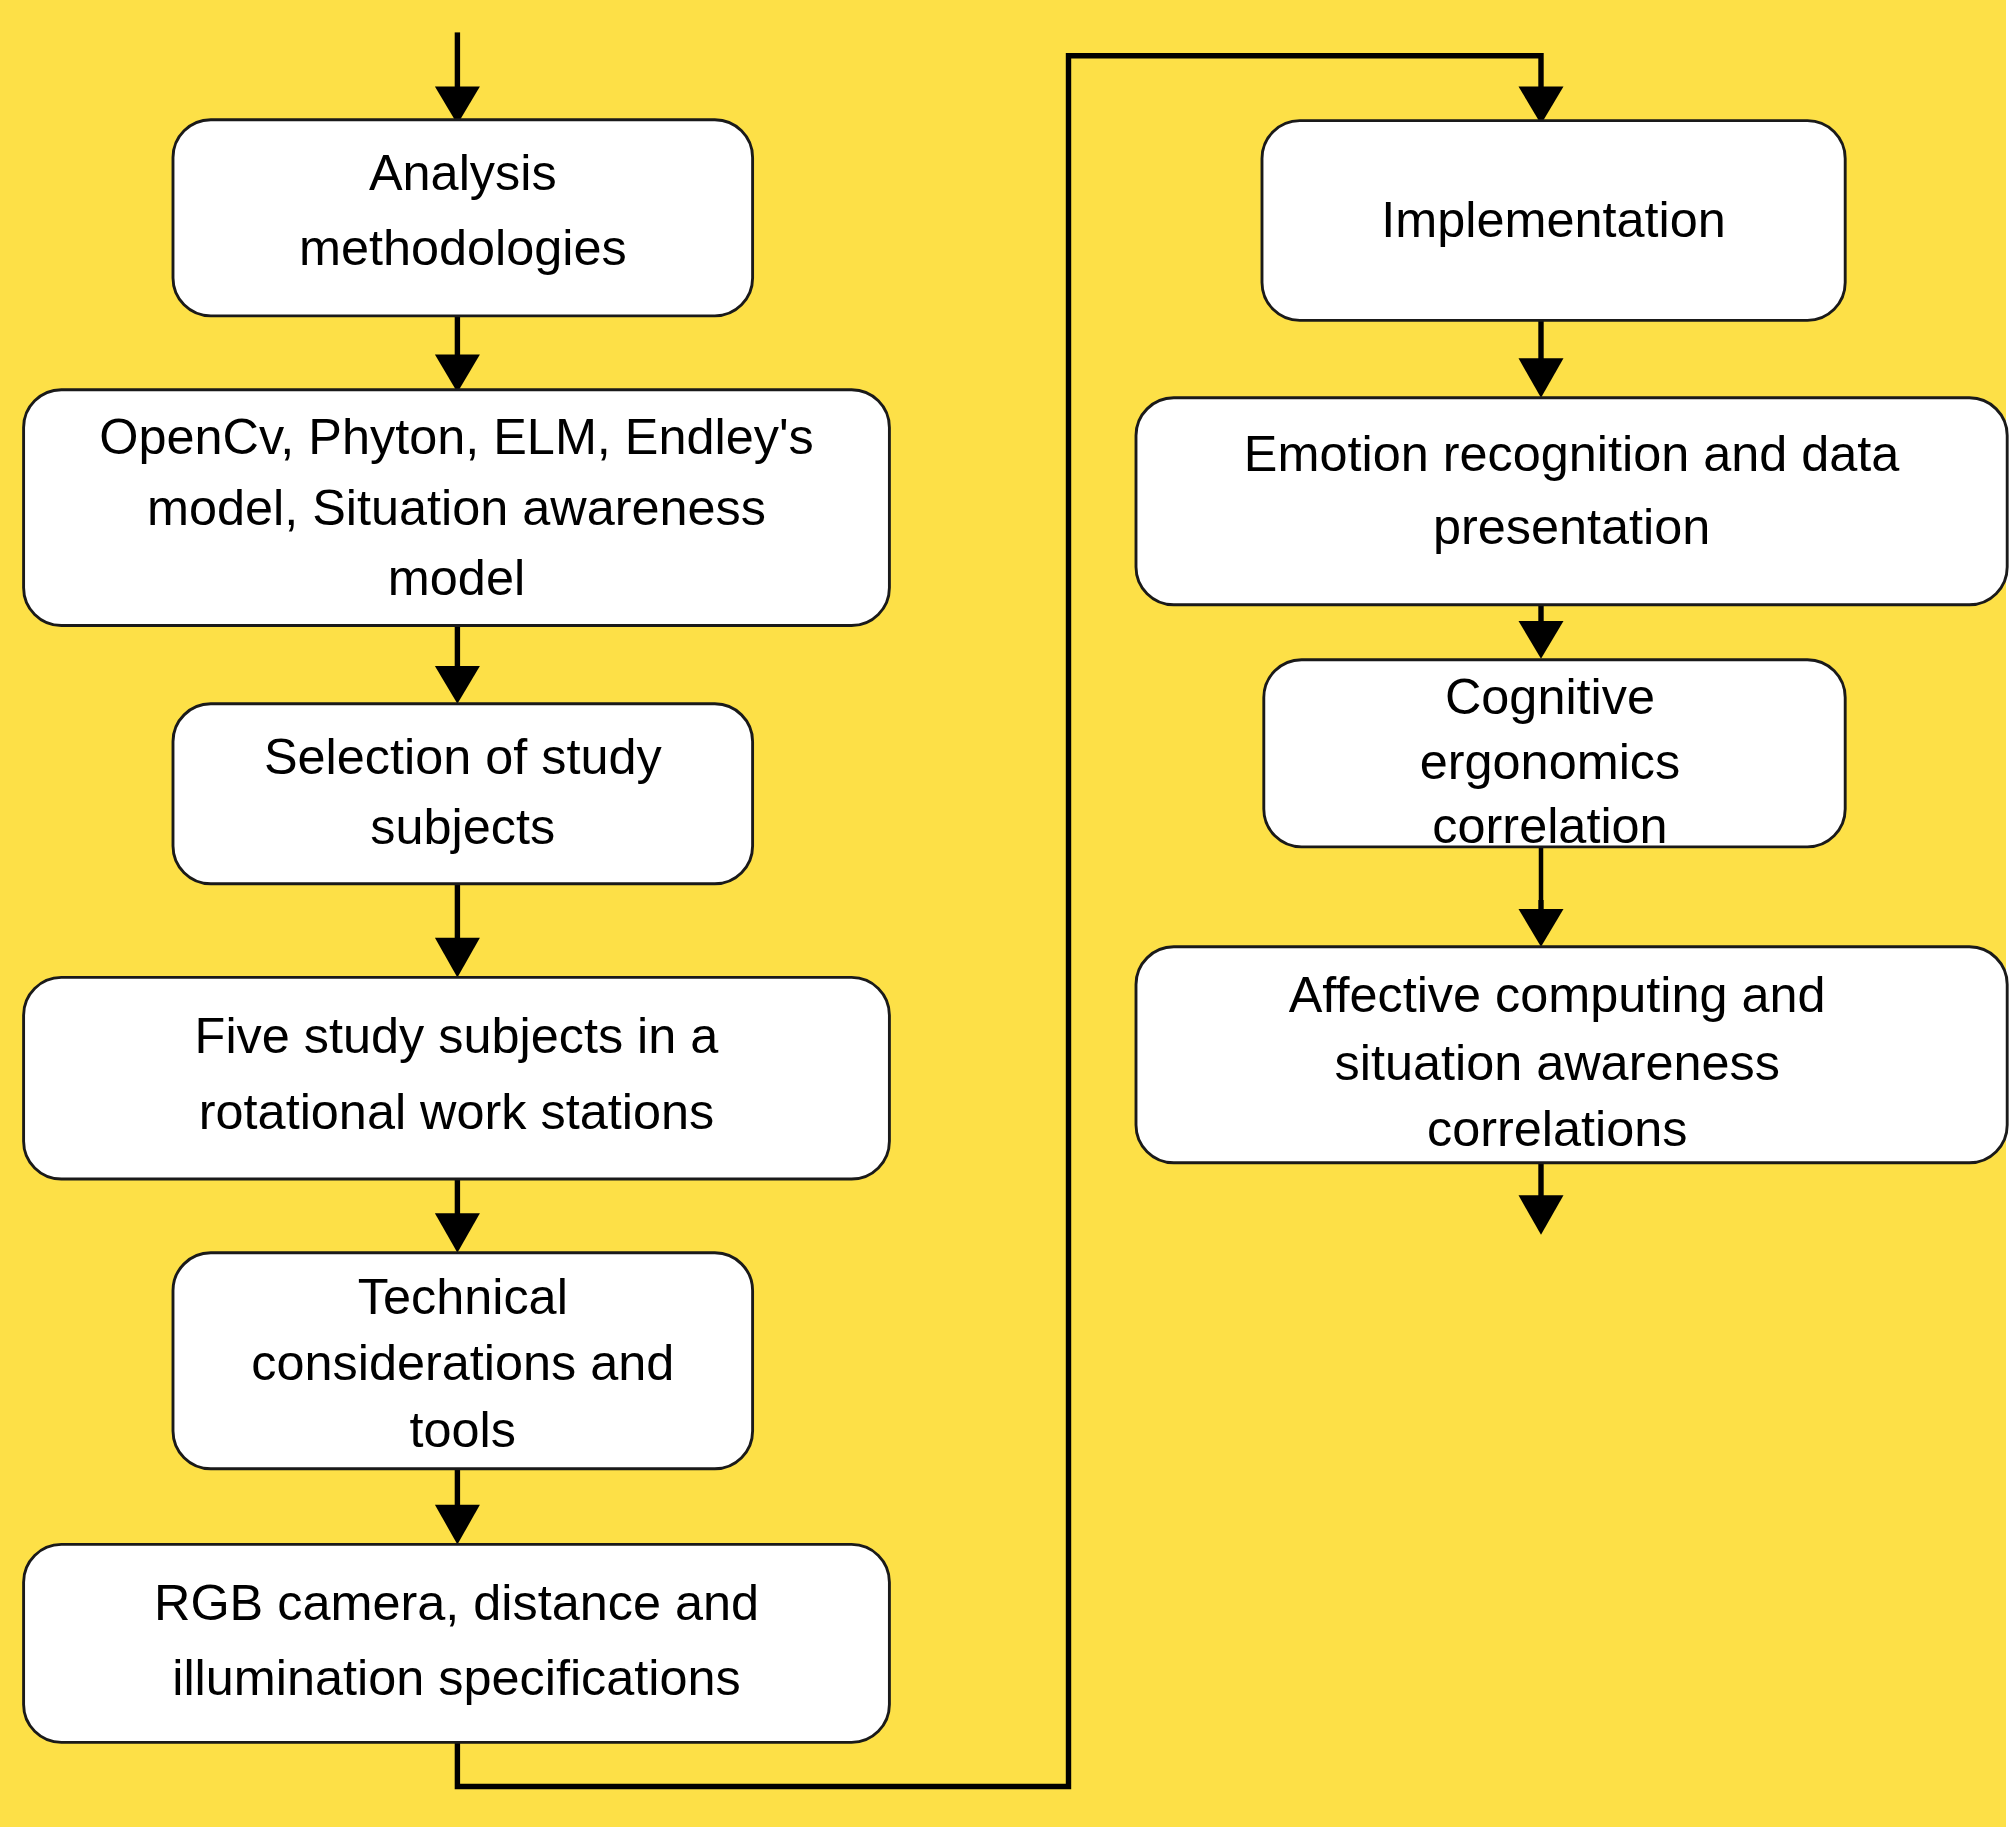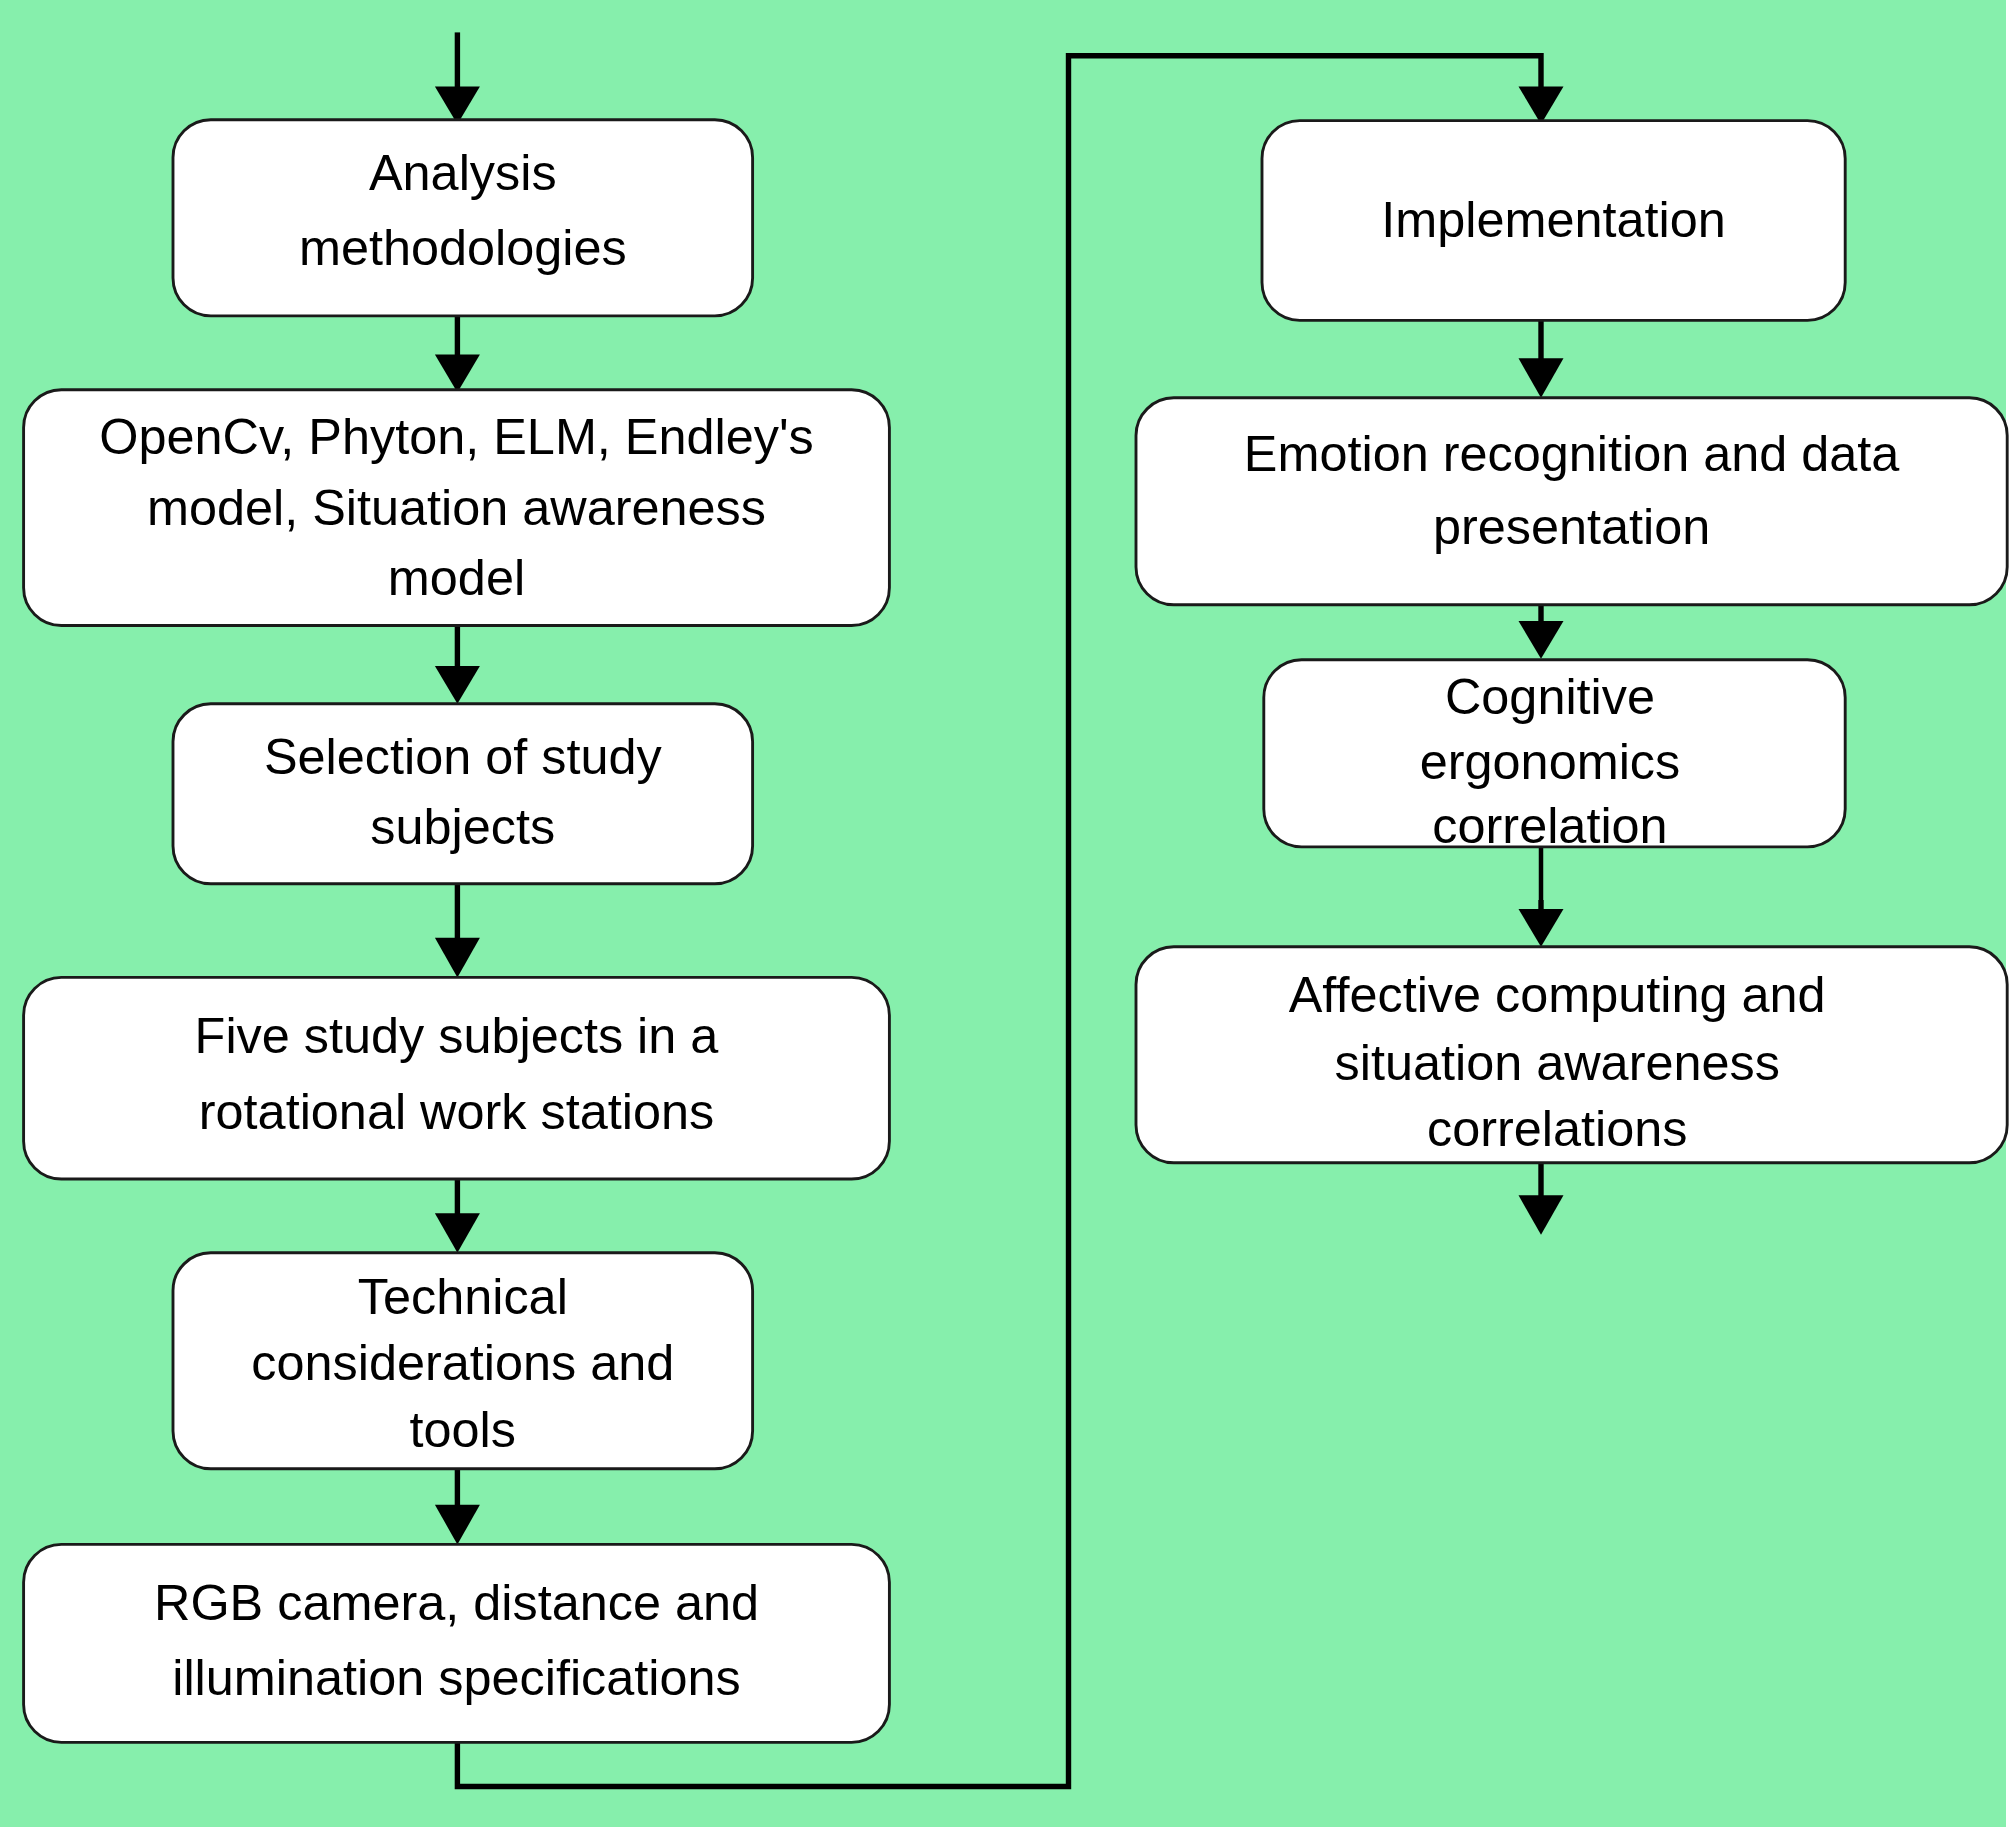--- a/index.html
+++ b/index.html
@@ -10,21 +10,21 @@
   body {
     width: 2011px;
     height: 1827px;
     font-family: "Liberation Sans", sans-serif;
     overflow: hidden;
   }
   #flow-root {
     position: relative;
     width: 2006px;
     height: 1827px;
-    background: #86efac;
+    background: #fde047;
   }
   svg.flow-canvas {
     position: absolute;
     left: 0;
     top: 0;
     width: 2011px;
     height: 1827px;
   }
   .node-box {
     fill: #ffffff;

